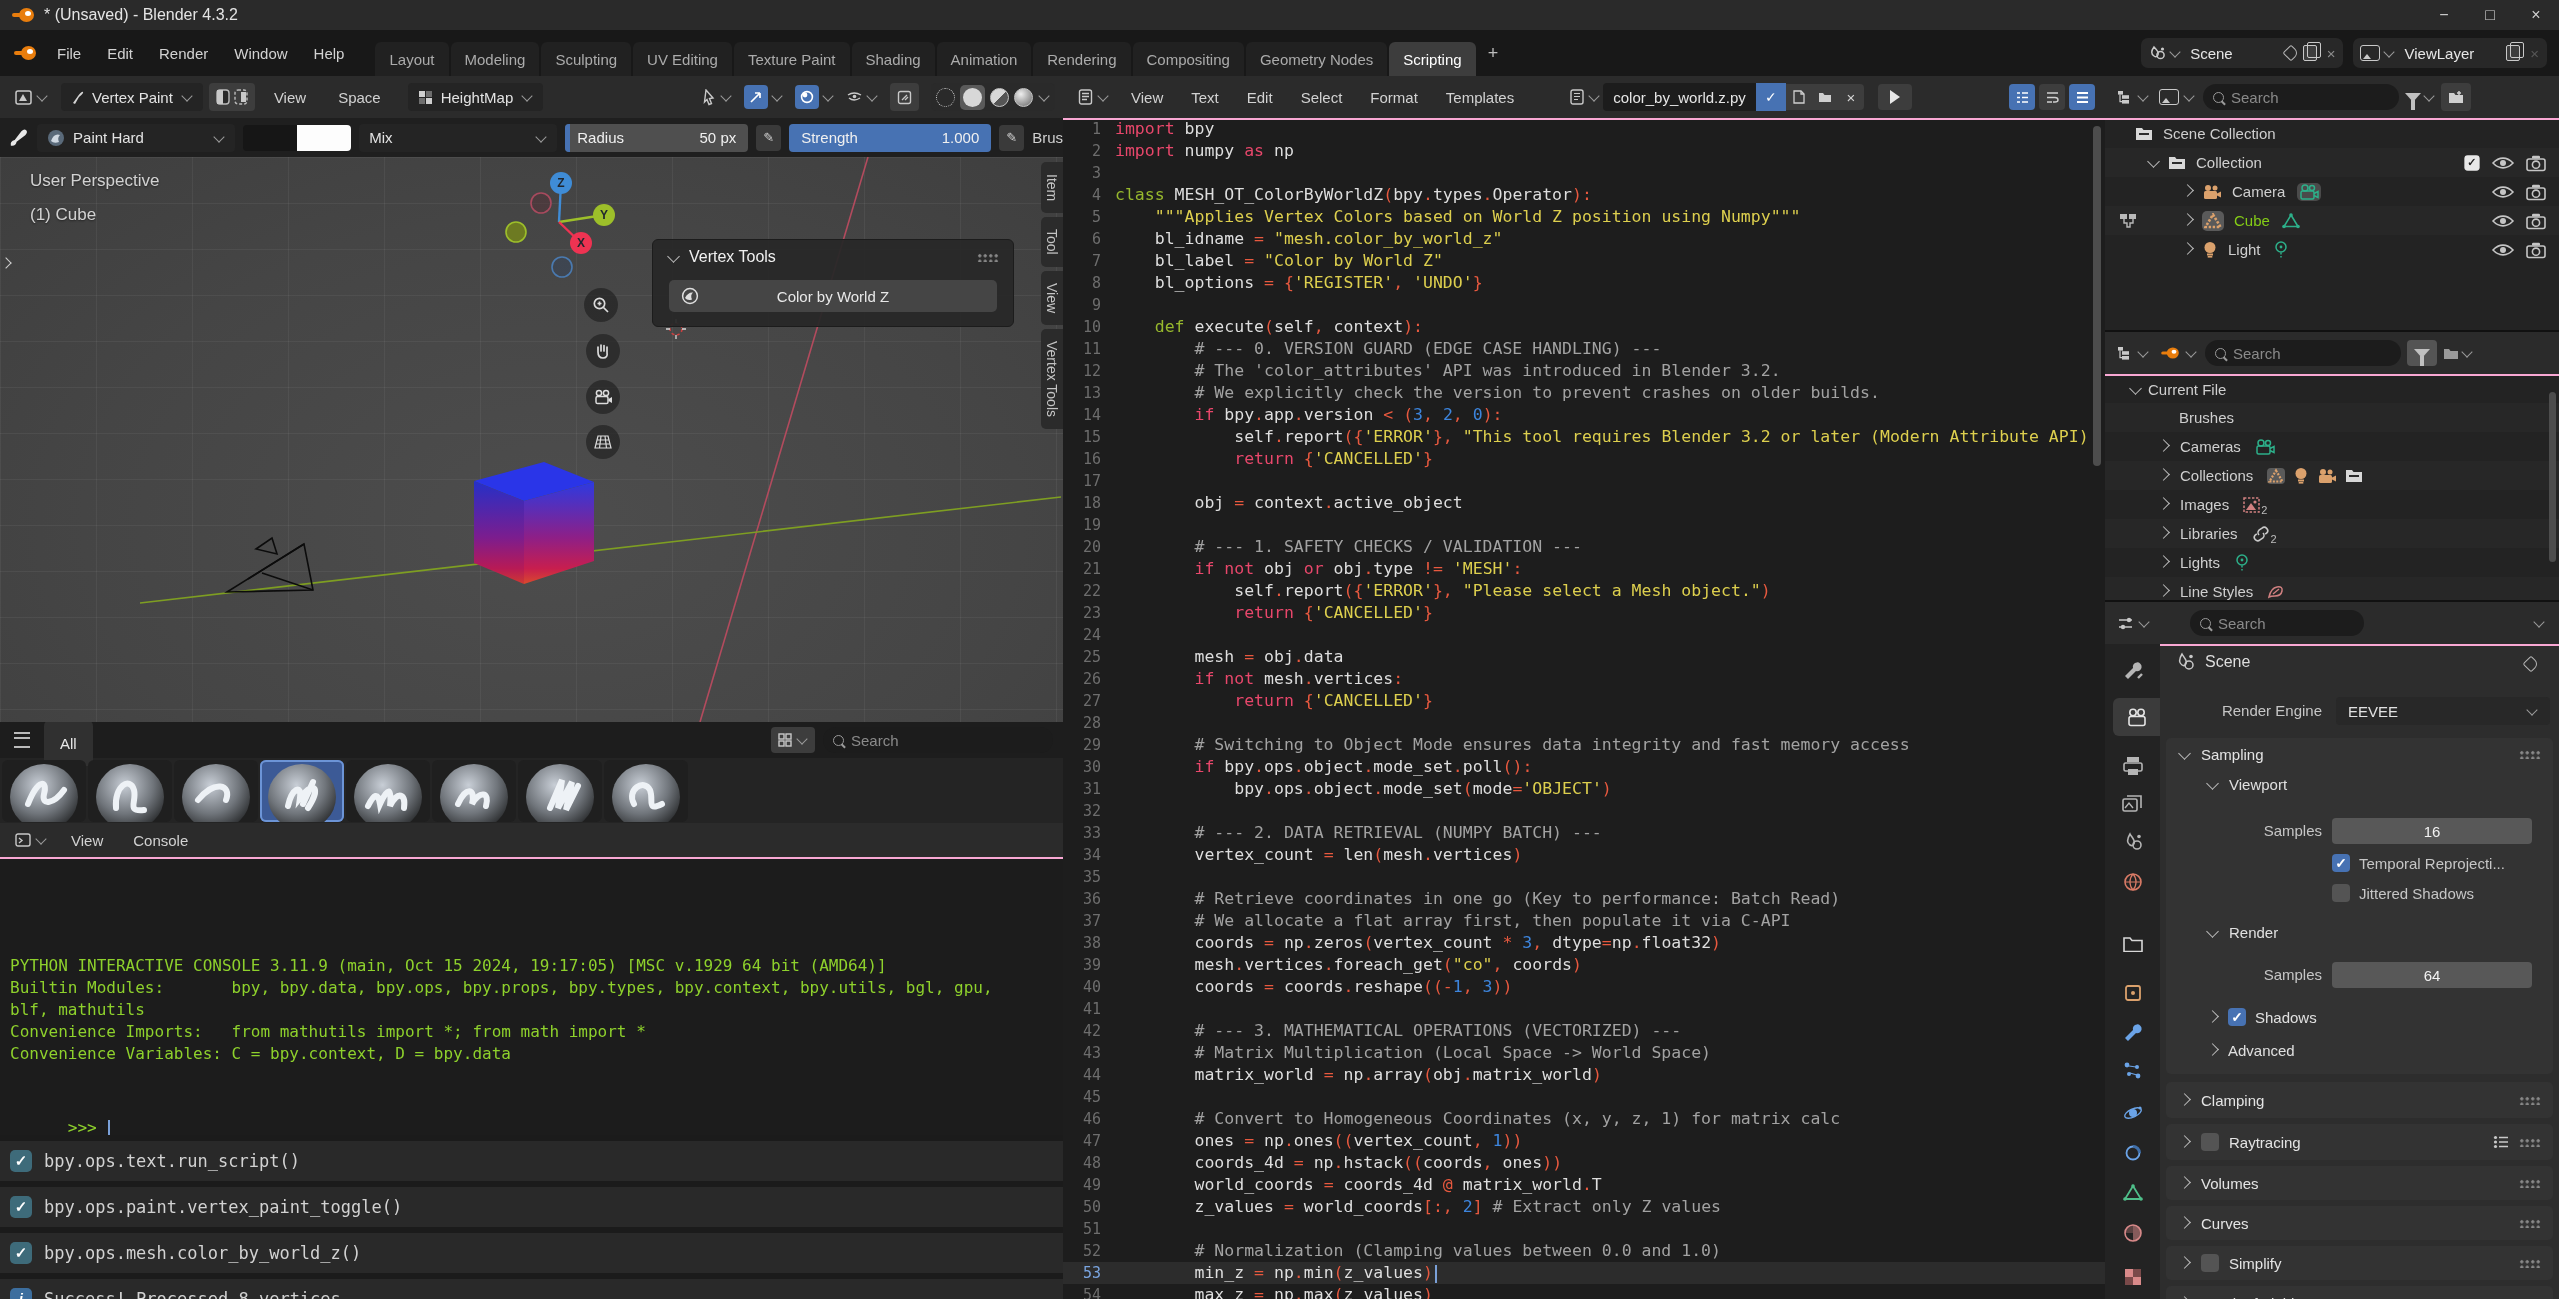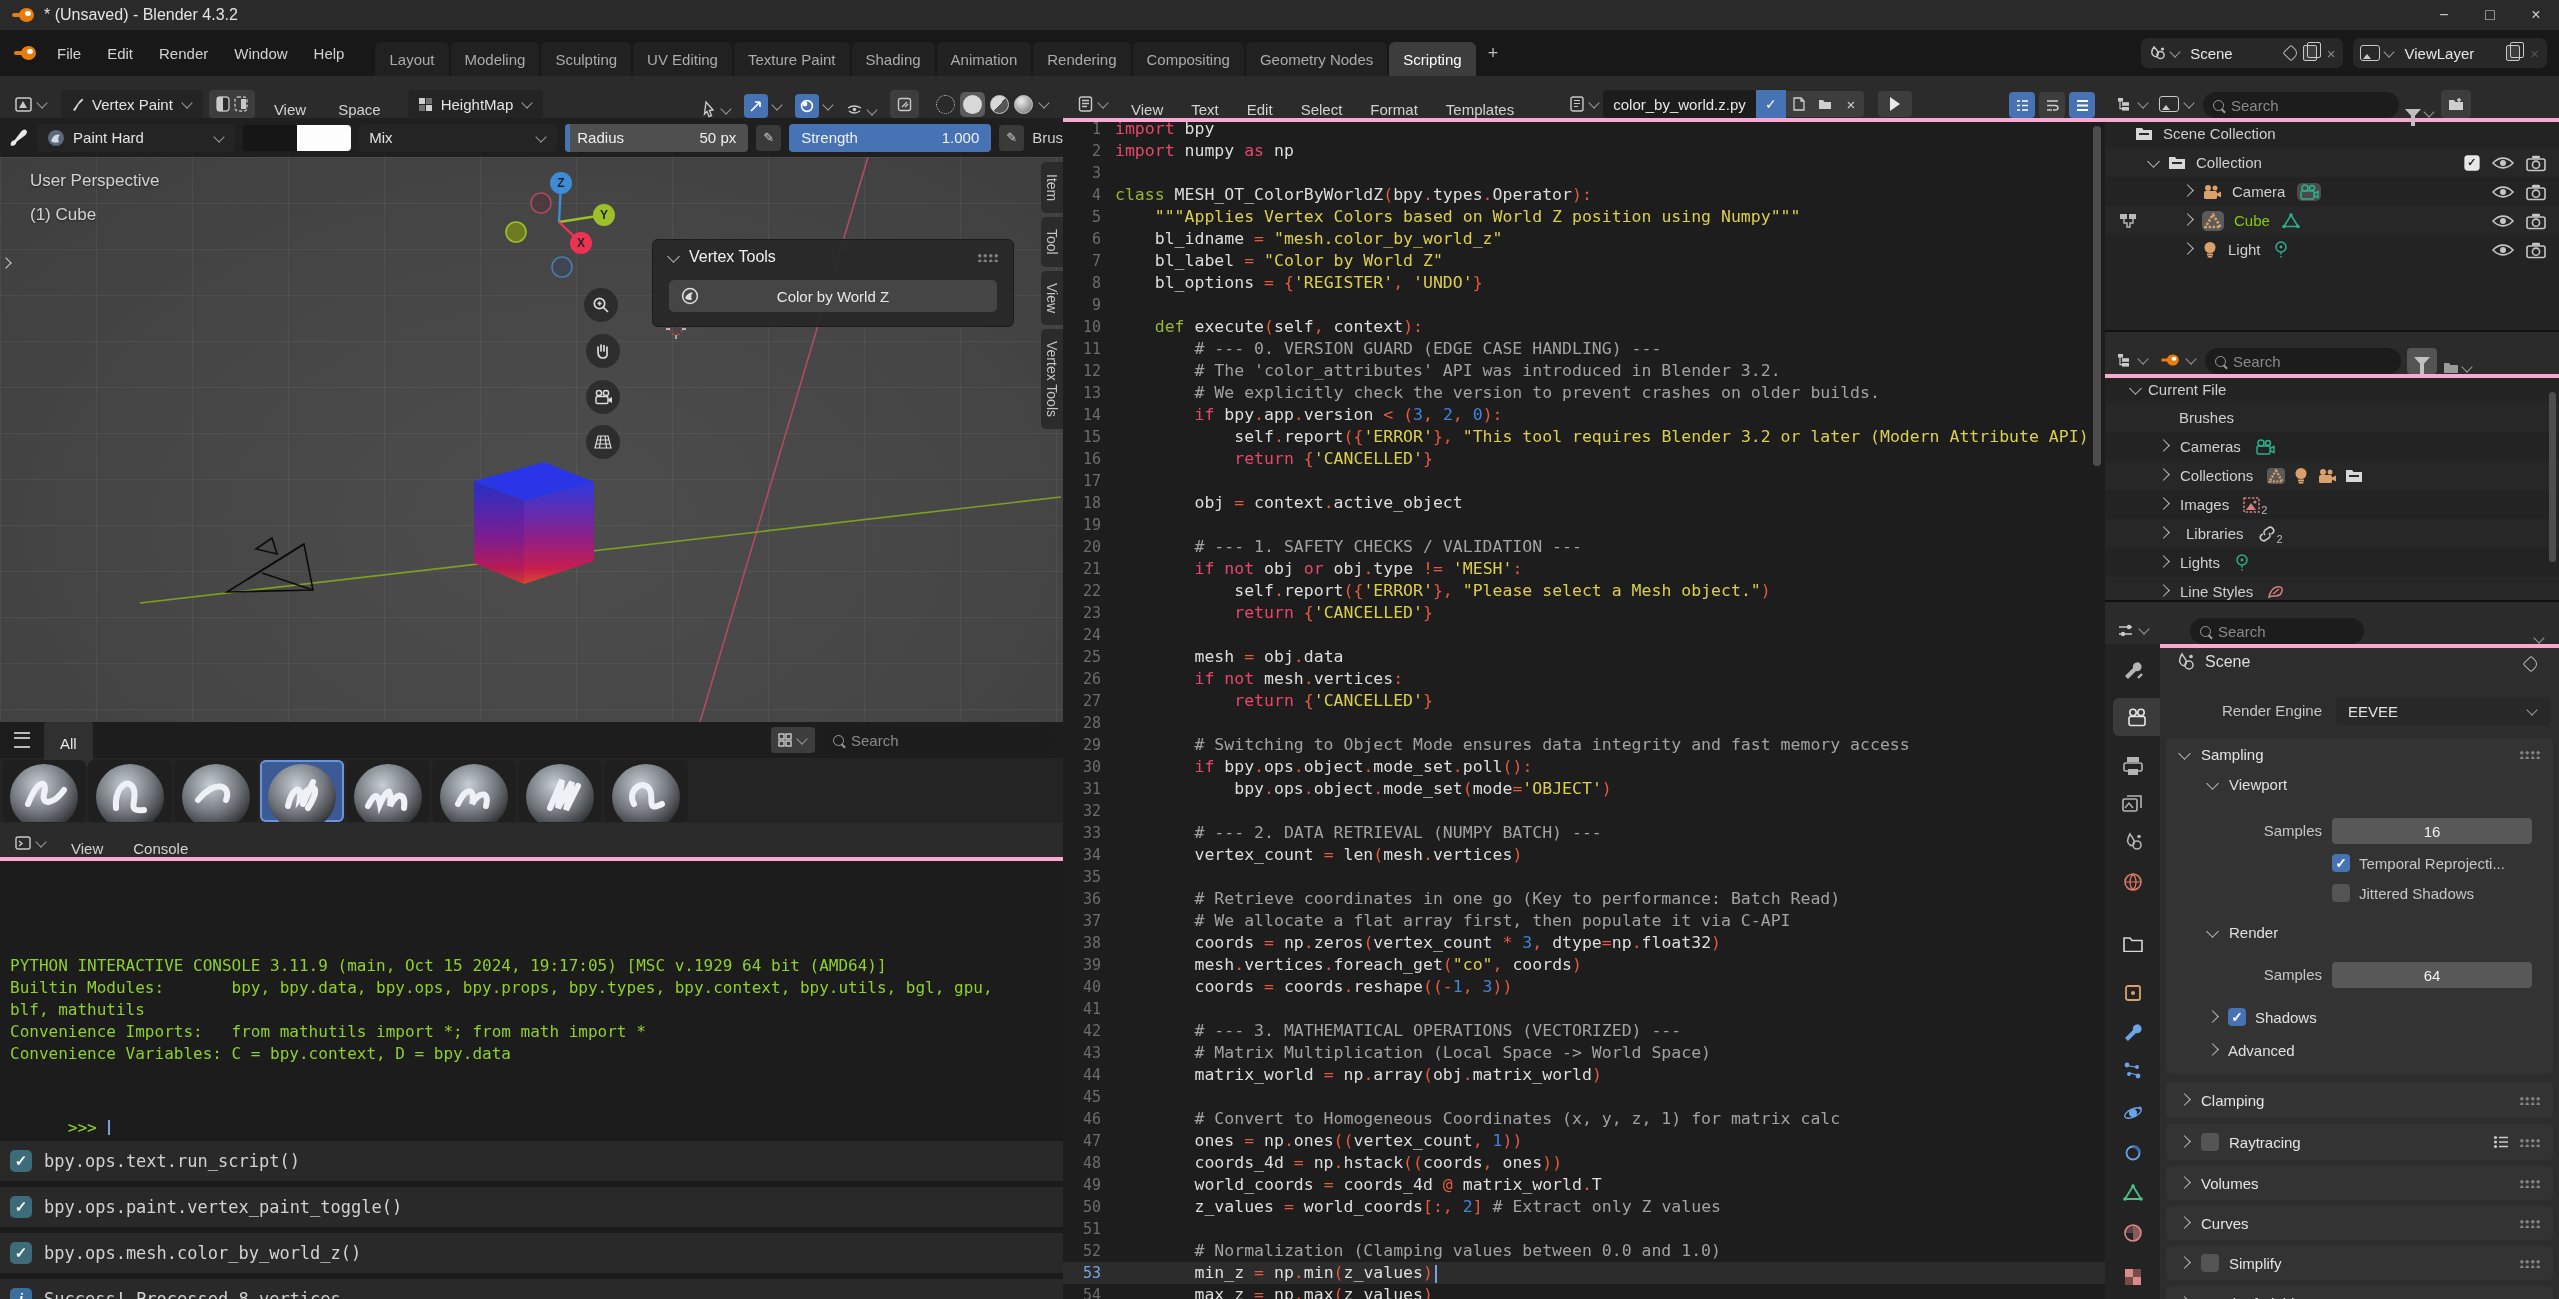--- a/index.html
+++ b/index.html
@@ -3,21 +3,21 @@
 <meta charset="utf-8">
 <style>
   html,body{margin:0;padding:0;background:#000;}
   #root{position:relative;width:2559px;height:1299px;overflow:hidden;background:#1b1b1b;
         font-family:"Liberation Sans",sans-serif;color:#d5d5d5;font-size:15px;
         -webkit-font-smoothing:antialiased;}
   .abs{position:absolute;}
   .row{display:flex;align-items:center;}
   .region{position:absolute;overflow:hidden;}
   .hdr{position:absolute;left:0;top:0;right:0;height:42px;background:#2b2b2b;
-       border-bottom:4px solid #f9a8d4;display:flex;align-items:flex-end;}
+       border-bottom:2px solid #f9a8d4;display:flex;align-items:center;}
   .menu-item{padding:0 13px;color:#d2d2d2;cursor:default;}
   .chev{display:inline-block;width:7px;height:7px;border-right:1.6px solid #9a9a9a;
         border-bottom:1.6px solid #9a9a9a;transform:rotate(45deg);margin:0 2px 2px 2px;}
   .chev.r{transform:rotate(-45deg);}
   .chev.big{width:8px;height:8px;border-color:#bdbdbd;}
   .dd{background:#242424;border-radius:4px;height:28px;display:flex;align-items:center;
       padding:0 10px;gap:8px;color:#e3e3e3;}
   .btn{background:#3d3d3d;border-radius:4px;height:28px;display:flex;align-items:center;
        justify-content:center;padding:0 7px;gap:4px;}
   .search{background:#1c1c1c;border-radius:13px;height:26px;display:flex;align-items:center;
@@ -940,21 +940,21 @@
               <rect x="1" y="1" width="15" height="14" fill="none" stroke="#d08080" stroke-width="1.5" stroke-dasharray="2.4 1.6"></rect>
               <circle cx="12" cy="5" r="1.6" fill="#d08080"></circle>
               <path d="M3,13 L8,6 L13,13 Z" fill="#d08080"></path>
             </svg>
           </span>
           <span class="badge">2</span>
         </div>
         <div class="ol-row alt" style="top: 144px;">
           <div style="width: 52px; flex: 0 0 auto;"></div>
           <span class="chev big r"></span>
-          <span class="ol-label" style="margin-left: 16px;">Libraries</span>
+          <span class="ol-label" style="margin-left: 10px;">Libraries</span>
           <span style="display: flex; margin-left: 8px;">
             <svg width="18" height="16" viewBox="0 0 18 16">
               <path d="M7,9 a3.4,3.4 0 0,1 0,-4.8 l3,-2 a3.4,3.4 0 0,1 4.8,4.8 l-1.6,1.2 M11,7 a3.4,3.4 0 0,1 0,4.8 l-3,2 a3.4,3.4 0 0,1 -4.8,-4.8 l1.6,-1.2" fill="none" stroke="#c9c9c9" stroke-width="1.6"></path>
             </svg>
           </span>
           <span class="badge">2</span>
         </div>
         <div class="ol-row" style="top: 173px;">
           <div style="width: 52px; flex: 0 0 auto;"></div>
           <span class="chev big r"></span>

